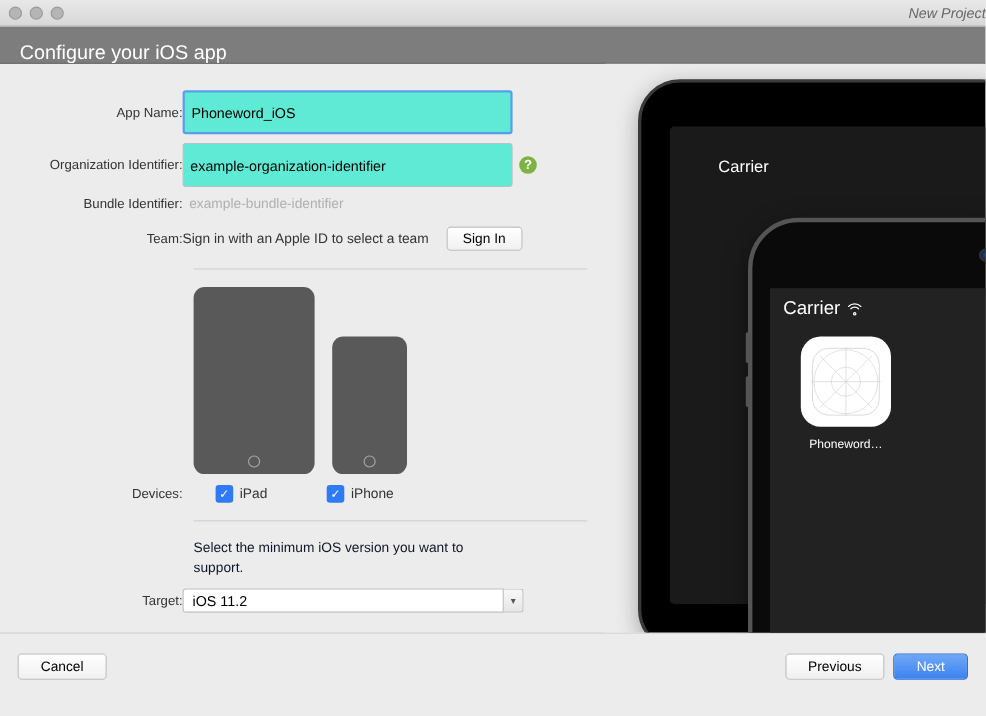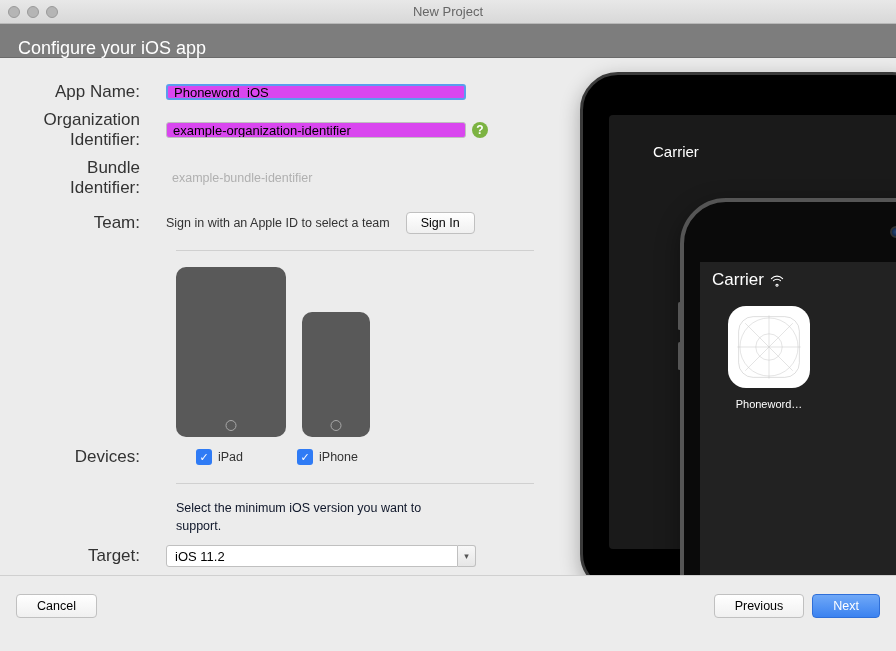--- a/index.html
+++ b/index.html
@@ -1,28 +1,28 @@
 <!DOCTYPE html>
 <html><head>
   <meta charset="utf-8">
   <style>
     * { box-sizing: border-box; margin: 0; padding: 0; font-family: -apple-system, "Helvetica Neue", Arial, sans-serif; }
     body { width: 896px; height: 651px; background: #ececec; overflow: hidden; }
     .titlebar { height: 24px; background: linear-gradient(#e8e8e8,#d8d8d8); display: flex; align-items: center; padding: 0 8px; border-bottom: 1px solid #b8b8b8; position: relative; }
     .traffic { display: flex; gap: 7px; }
     .traffic span { width: 12px; height: 12px; border-radius: 50%; background: #b5b5b5; border: 0.5px solid #9a9a9a; }
-    .title { position: absolute; left: 0; right: 0; text-align: center; font-size: 13px; color: #666; }
+    .title { position: absolute; left: 0; right: 0; text-align: right; font-size: 13px; color: #666; font-style: italic; }
     .banner { height: 34px; background: #7d7d7d; color: #fff; font-size: 18px; font-weight: 400; padding: 14px 18px; border-bottom: 1px solid #6a6a6a; }
     .main { display: flex; height: 517px; }
     .form-side { width: 550px; padding: 24px 16px 0 16px; }
     .preview-side { width: 346px; background: #ececec; position: relative; overflow: hidden; }
     .row { display: flex; align-items: center; margin-bottom: 8px; }
-    .lbl { width: 150px; text-align: right; padding-right: 26px; font-size: 17px; color: #333; }
+    .lbl { width: 150px; text-align: right; padding-right: 0; font-size: 12px; color: #333; }
     .fld { flex: 1; display: flex; align-items: center; gap: 6px; }
-    input[type=text] { height: 16px; padding: 2px 6px; font-size: 13px; border: 1px solid #bfbfbf; border-radius: 3px; background: #d946ef; }
+    input[type=text] { height: 40px; padding: 2px 6px; font-size: 13px; border: 1px solid #bfbfbf; border-radius: 3px; background: #5eead4; }
     input[type=text].active { border: 2px solid #5a9ded; outline: none; }
     .w300 { width: 300px; }
     .readonly-text { font-size: 12.5px; color: #b0b0b0; padding-left: 6px; }
     .team-text { font-size: 12.5px; color: #333; margin-right: 10px; }
     .btn { height: 22px; padding: 0 14px; font-size: 12.5px; border: 1px solid #c0c0c0; border-radius: 4px; background: linear-gradient(#fff,#f0f0f0); cursor: pointer; }
     .help { width: 16px; height: 16px; border-radius: 50%; background: #7cb342; color: #fff; font-size: 12px; font-weight: bold; display: flex; align-items: center; justify-content: center; }
     hr.sep { border: none; border-top: 1px solid #d0d0d0; margin: 16px 0 16px 160px; }
     .devices-box { display: flex; gap: 16px; margin-left: 160px; margin-bottom: 10px; align-items: flex-end; }
     .device { background: #595959; border-radius: 10px; position: relative; }
     .device.ipad { width: 110px; height: 170px; }

